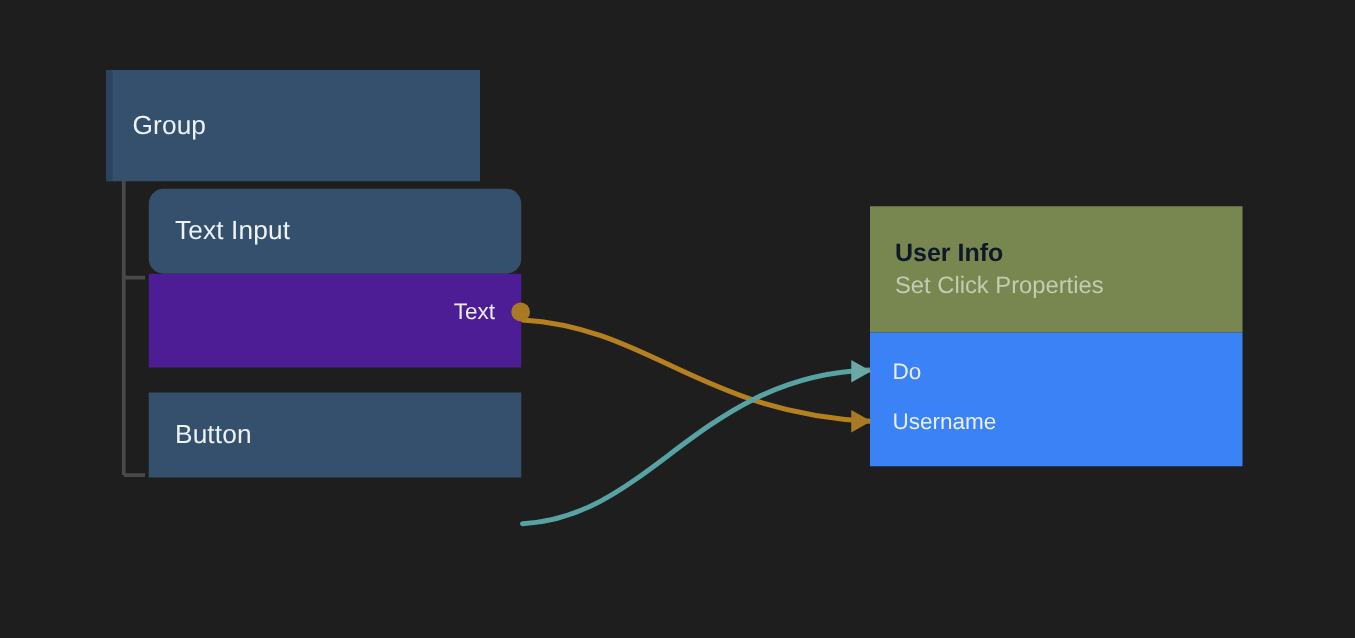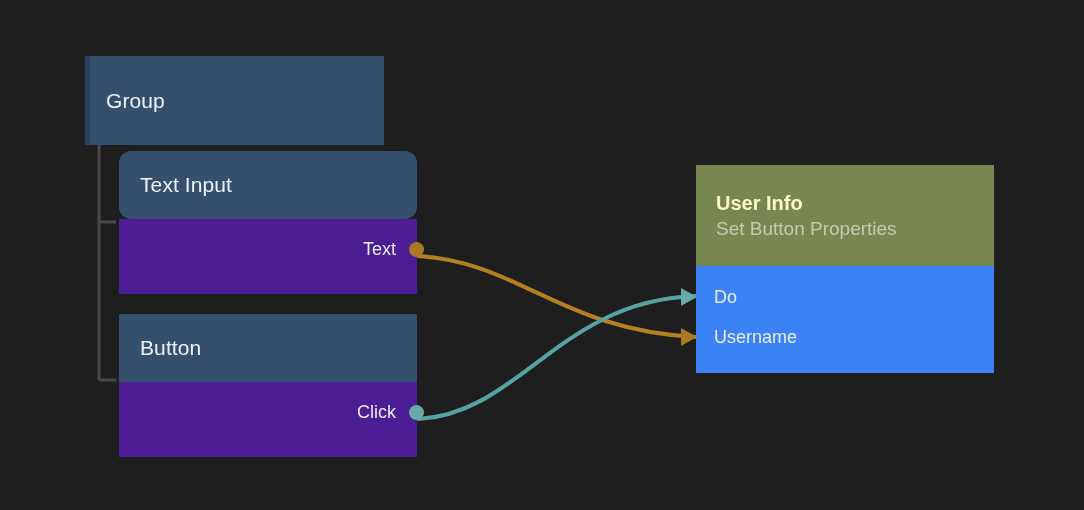--- a/index.html
+++ b/index.html
@@ -70,21 +70,21 @@
   }
 
   
   .node-green .node-header {
     background: #77874f;
   }
   .node-green .node-body {
     background: #3b82f6;
   }
   .node-green .node-title {
-    color: #fef9c3;
+    color: #0f172a;
     font-size: 20px;
     font-weight: bold;
     padding-left: 20px;
     line-height: 25px;
   }
   .node-green .node-subtitle {
     color: #c3ccb3;
     font-size: 19px;
     font-weight: 400;
     padding-left: 20px;
@@ -190,32 +190,26 @@
         <span class="port-label">Text</span>
         <span class="port-dot orange"></span>
       </div>
     </div>
   </div>
 
   <div class="node node-blue" style="left:119px; top:314px; width:298px; height:143px;">
     <div class="node-header" style="height:68px;">
       <div class="node-title">Button</div>
     </div>
-    <div class="node-body" style="height:75px;">
-      <div class="port-row out" style="top:19px;">
-        <span class="port-label">Click</span>
-        <span class="port-dot teal"></span>
-      </div>
-    </div>
   </div>
 
   <div class="node node-green" style="left:696px; top:165px; width:298px; height:208px;">
     <div class="node-header" style="height:101px;">
       <div class="node-title">User Info</div>
-      <div class="node-subtitle">Set Button Properties</div>
+      <div class="node-subtitle">Set Click Properties</div>
     </div>
     <div class="node-body" style="height:107px;">
       <div class="port-row in" style="top:20px;">
         <span class="port-arrow teal"></span>
         <span class="port-label">Do</span>
       </div>
       <div class="port-row in" style="top:60px;">
         <span class="port-arrow orange"></span>
         <span class="port-label">Username</span>
       </div>

